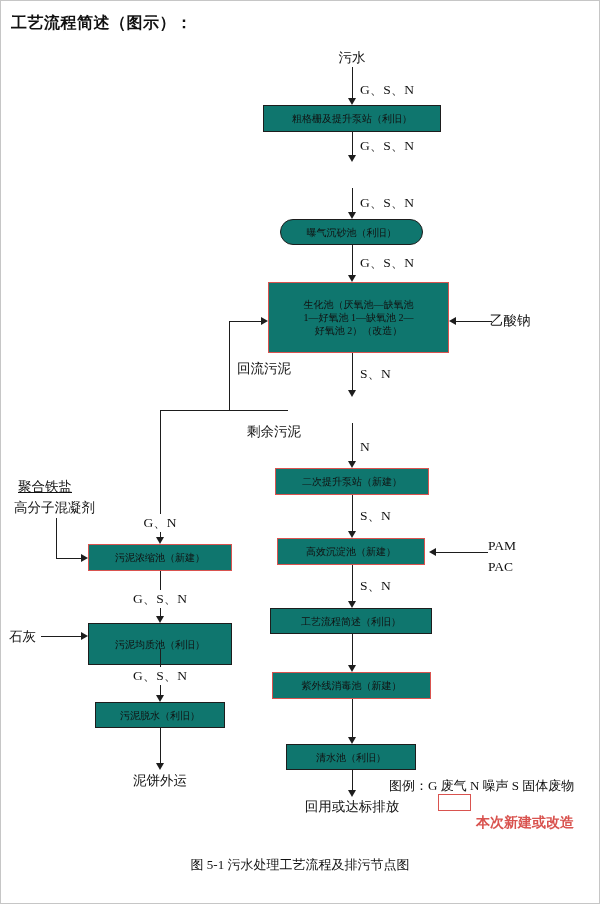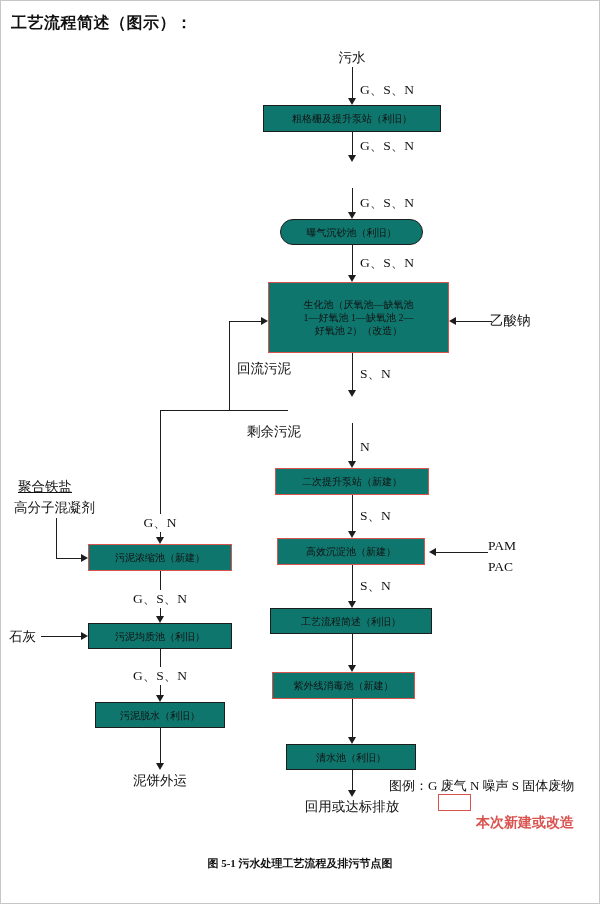--- a/index.html
+++ b/index.html
@@ -18,22 +18,22 @@
   .hlb { position:absolute; height:1px; background:#1d1d1d; }
   .ad { position:absolute; width:0; height:0; border-left:4px solid transparent;
         border-right:4px solid transparent; border-top:7px solid #1d1d1d; }
   .ar { position:absolute; width:0; height:0; border-top:4px solid transparent;
         border-bottom:4px solid transparent; border-left:7px solid #1d1d1d; }
   .al { position:absolute; width:0; height:0; border-top:4px solid transparent;
         border-bottom:4px solid transparent; border-right:7px solid #1d1d1d; }
   .legend-rect { position:absolute; width:33px; height:17px; border:1.5px solid var(--red,#d9534f); }
   .legend-text { position:absolute; font-size:14px; font-weight:bold; color:var(--red,#d9534f); white-space:nowrap;margin-top:20px; }
   .legend-note { position:absolute; font-size:13px; white-space:nowrap; }
-  .caption { position:absolute; left:50%; transform:translateX(-50%); font-weight:bold;
-             font-size:11px; white-space:nowrap; }
+  .caption { position:absolute; left:50%; transform:translateX(-50%); font-weight:normal;
+             font-size:13px; white-space:nowrap; }
 </style>
 </head>
 <body>
 
 <div class="page">
 
   <div class="title" style="left:10px; top:12px;">工艺流程简述（图示）：</div>
 
   <div class="lbl c" style="left:351px; top:48px;">污水</div>
 
@@ -102,21 +102,21 @@
 
   <div class="vl" style="left:351px; top:564px; height:37px;"></div>
   <div class="ad" style="left:347px; top:600px;"></div>
   <div class="lbl" style="left:359px; top:576px;">S、N</div>
 
   <div class="node" style="left:269px; top:607px; width:162px; height:26px;">工艺流程简述（利旧）</div>
 
   <div class="vl" style="left:351px; top:633px; height:32px;"></div>
   <div class="ad" style="left:347px; top:664px;"></div>
 
-  <div class="node red" style="left:271px; top:671px; width:143px; height:27px;">紫外线消毒池（新建）</div>
+  <div class="node red" style="left:271px; top:671px; width:159px; height:27px;">紫外线消毒池（新建）</div>
 
   <div class="vl" style="left:351px; top:698px; height:39px;"></div>
   <div class="ad" style="left:347px; top:736px;"></div>
 
   <div class="node" style="left:285px; top:743px; width:130px; height:26px;">清水池（利旧）</div>
 
   <div class="vl" style="left:351px; top:769px; height:21px;"></div>
   <div class="ad" style="left:347px; top:789px;"></div>
   <div class="lbl c" style="left:351px; top:797px;">回用或达标排放</div>
 
@@ -127,21 +127,21 @@
   <div class="ar" style="left:80px; top:553px;"></div>
 
   <div class="lbl c" style="left:159px; top:513px;">G、N</div>
 
   <div class="node red" style="left:87px; top:543px; width:144px; height:27px;">污泥浓缩池（新建）</div>
 
   <div class="vl" style="left:159px; top:570px; height:46px;"></div>
   <div class="ad" style="left:155px; top:615px;"></div>
   <div class="lbl c" style="left:159px; top:589px;">G、S、N</div>
 
-  <div class="node" style="left:87px; top:622px; width:144px; height:26px;">污泥均质池（利旧）</div>
+  <div class="node" style="left:87px; top:622px; width:144px; height:42px;">污泥均质池（利旧）</div>
 
   <div class="lbl" style="left:8px; top:627px;">石灰</div>
   <div class="hlb" style="left:40px; top:635px; width:40px;"></div>
   <div class="ar" style="left:80px; top:631px;"></div>
 
   <div class="vl" style="left:159px; top:648px; height:47px;"></div>
   <div class="ad" style="left:155px; top:694px;"></div>
   <div class="lbl c" style="left:159px; top:666px;">G、S、N</div>
 
   <div class="node" style="left:94px; top:701px; width:130px; height:26px;">污泥脱水（利旧）</div>

